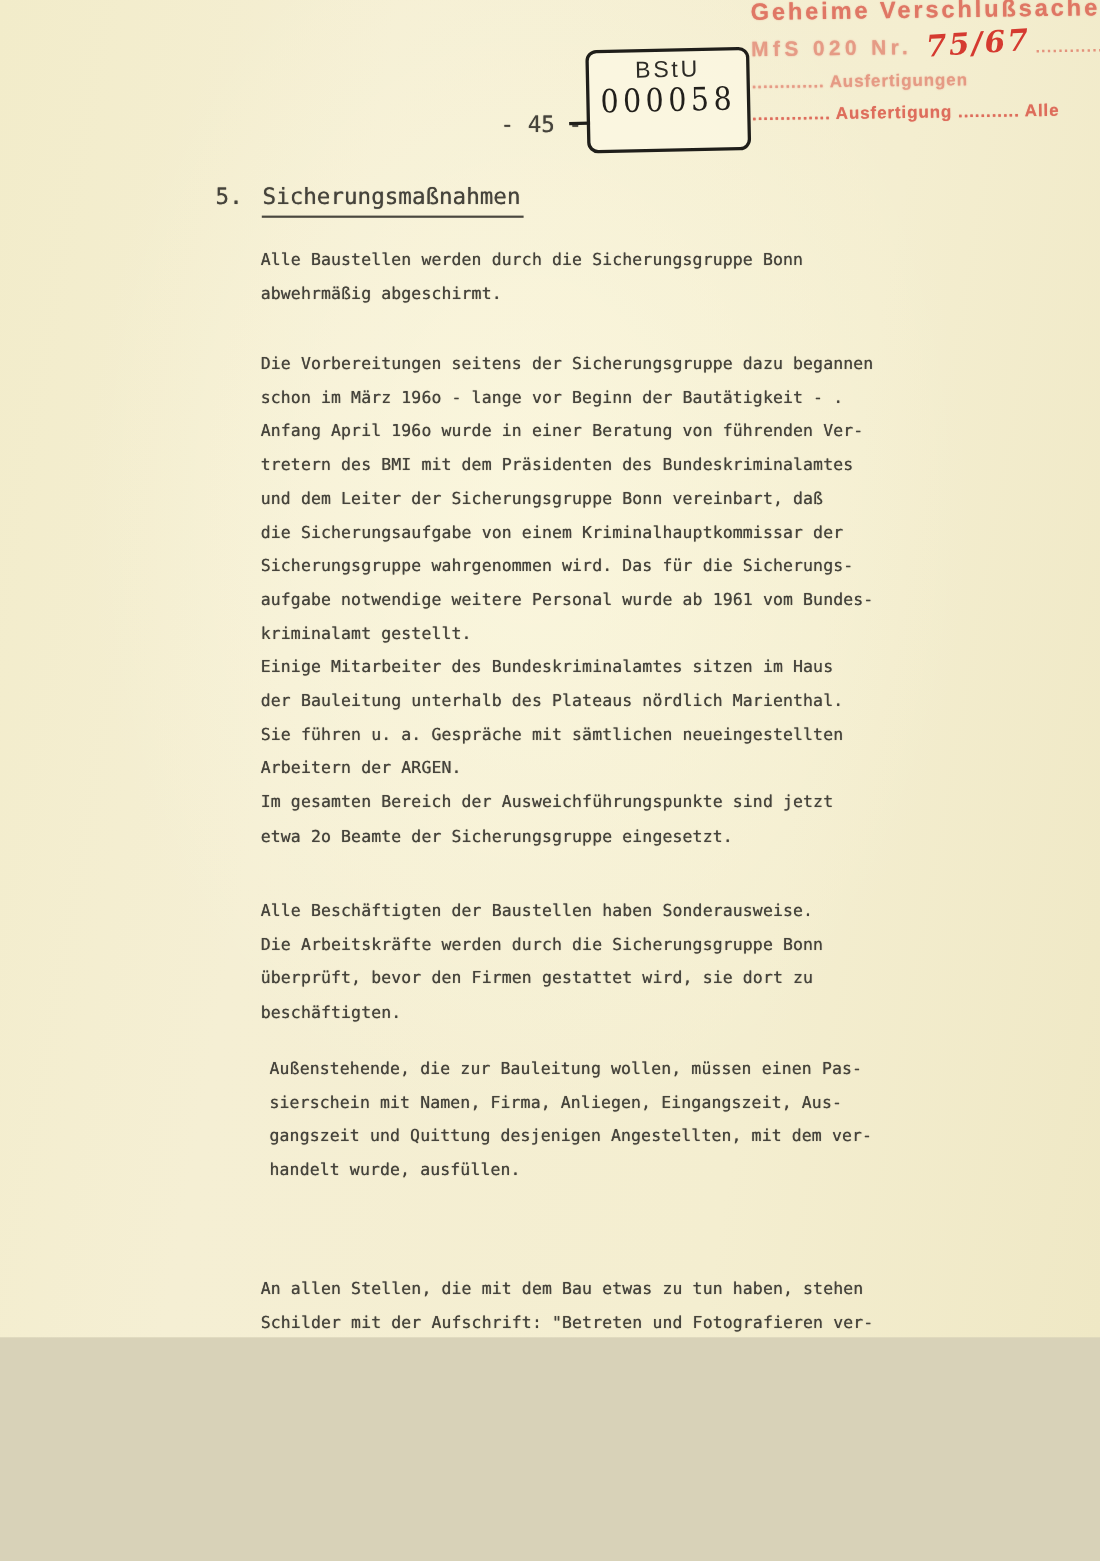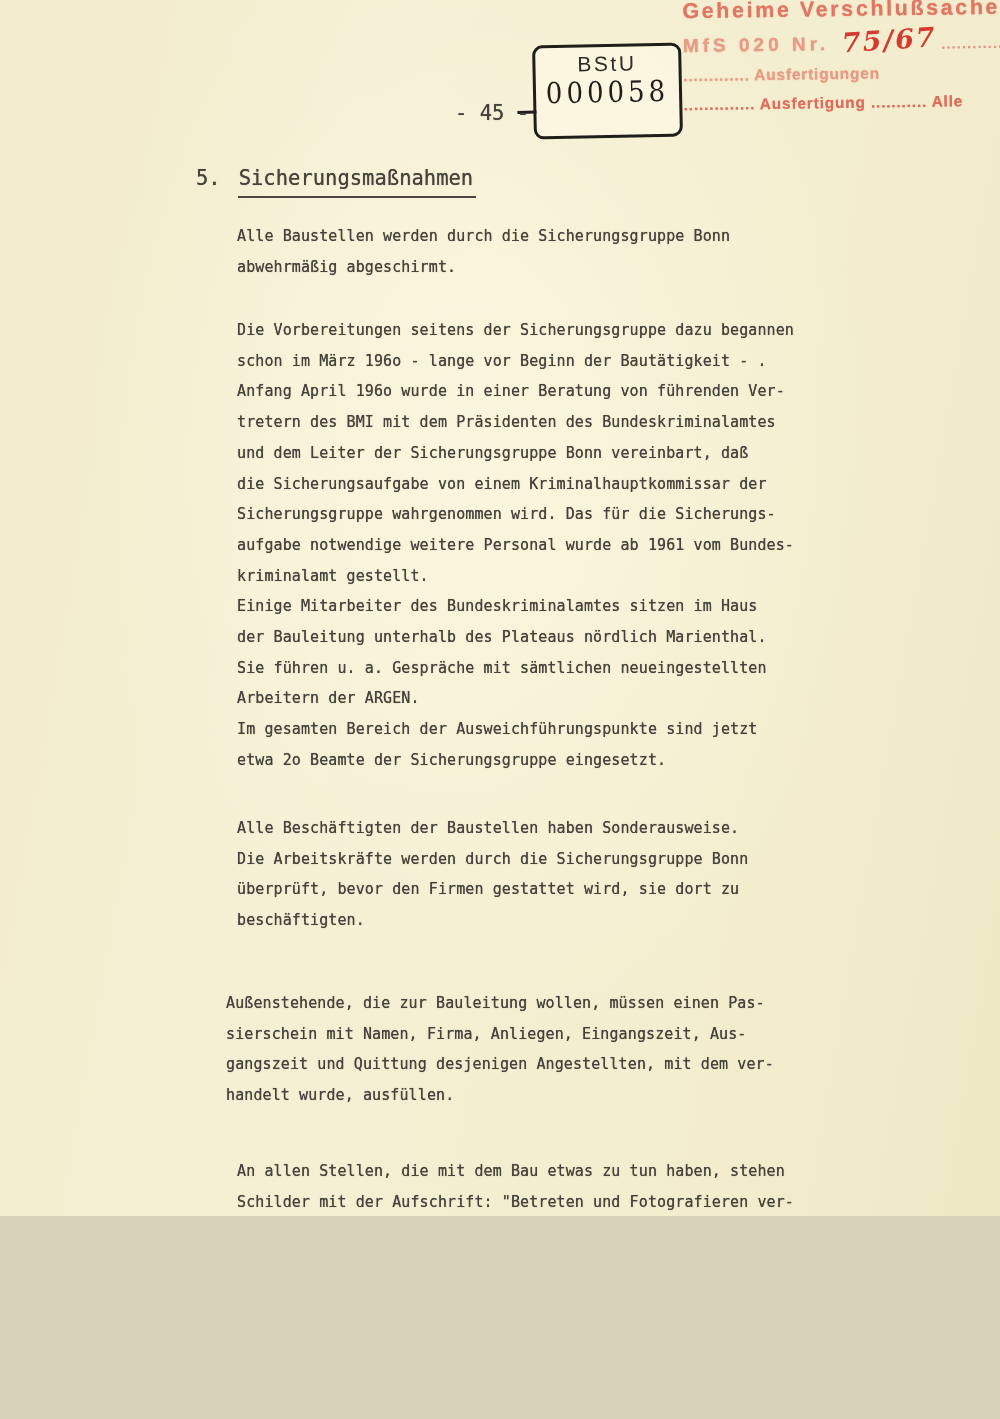--- a/index.html
+++ b/index.html
@@ -147,21 +147,21 @@
 Sie führen u. a. Gespräche mit sämtlichen neueingestellten
 Arbeitern der ARGEN.
 Im gesamten Bereich der Ausweichführungspunkte sind jetzt
 etwa 2o Beamte der Sicherungsgruppe eingesetzt.</div>
 
   <div class="tw" style="left:237px;top:813px;">Alle Beschäftigten der Baustellen haben Sonderausweise.
 Die Arbeitskräfte werden durch die Sicherungsgruppe Bonn
 überprüft, bevor den Firmen gestattet wird, sie dort zu
 beschäftigten.</div>
 
-  <div class="tw" style="left:226px;top:956px;margin-top:32px;">Außenstehende, die zur Bauleitung wollen, müssen einen Pas-
+  <div class="tw" style="left:245px;top:956px;">Außenstehende, die zur Bauleitung wollen, müssen einen Pas-
 sierschein mit Namen, Firma, Anliegen, Eingangszeit, Aus-
 gangszeit und Quittung desjenigen Angestellten, mit dem ver-
 handelt wurde, ausfüllen.</div>
 
   <div class="tw" style="left:237px;top:1156px;">An allen Stellen, die mit dem Bau etwas zu tun haben, stehen
 Schilder mit der Aufschrift: "Betreten und Fotografieren ver-
 boten", "Betreten der Baustelle streng verboten - Bundesbau-
 stelle" o. ä..</div>
 
 </div>

